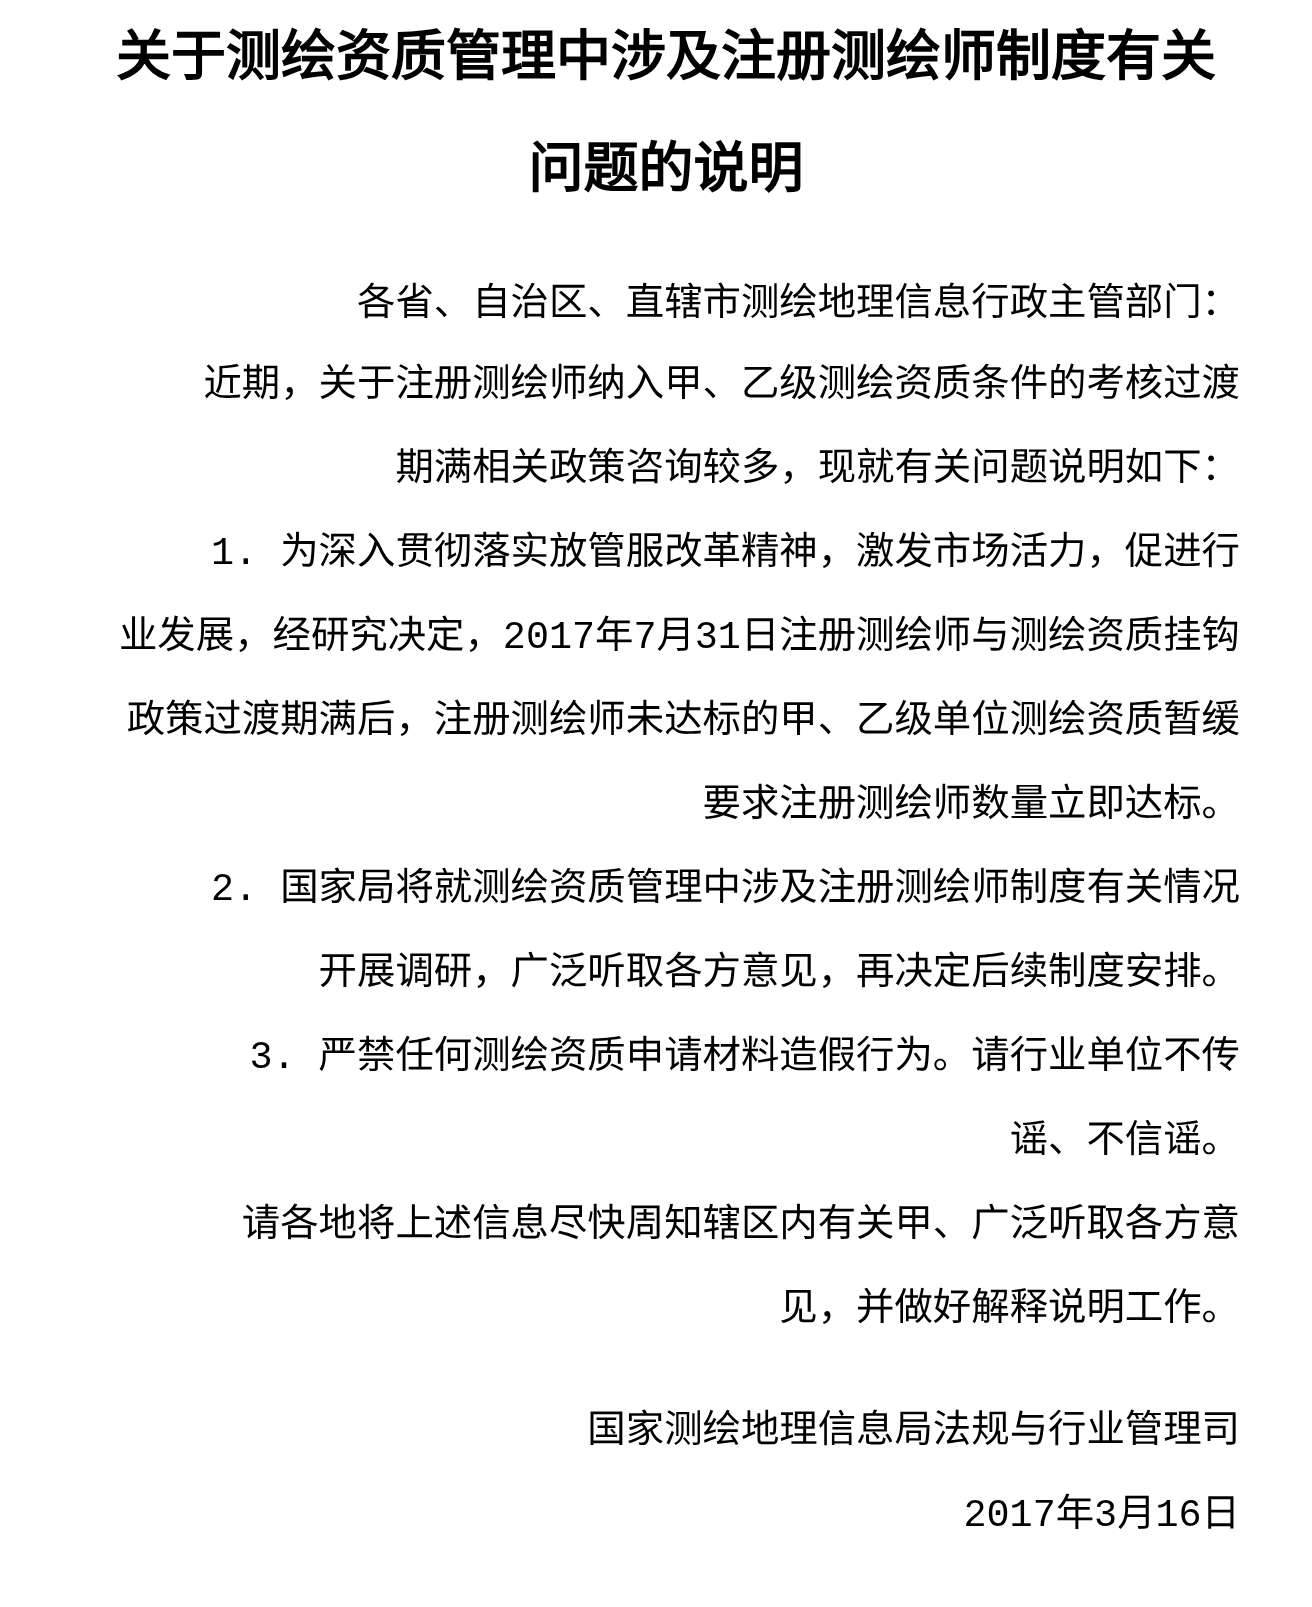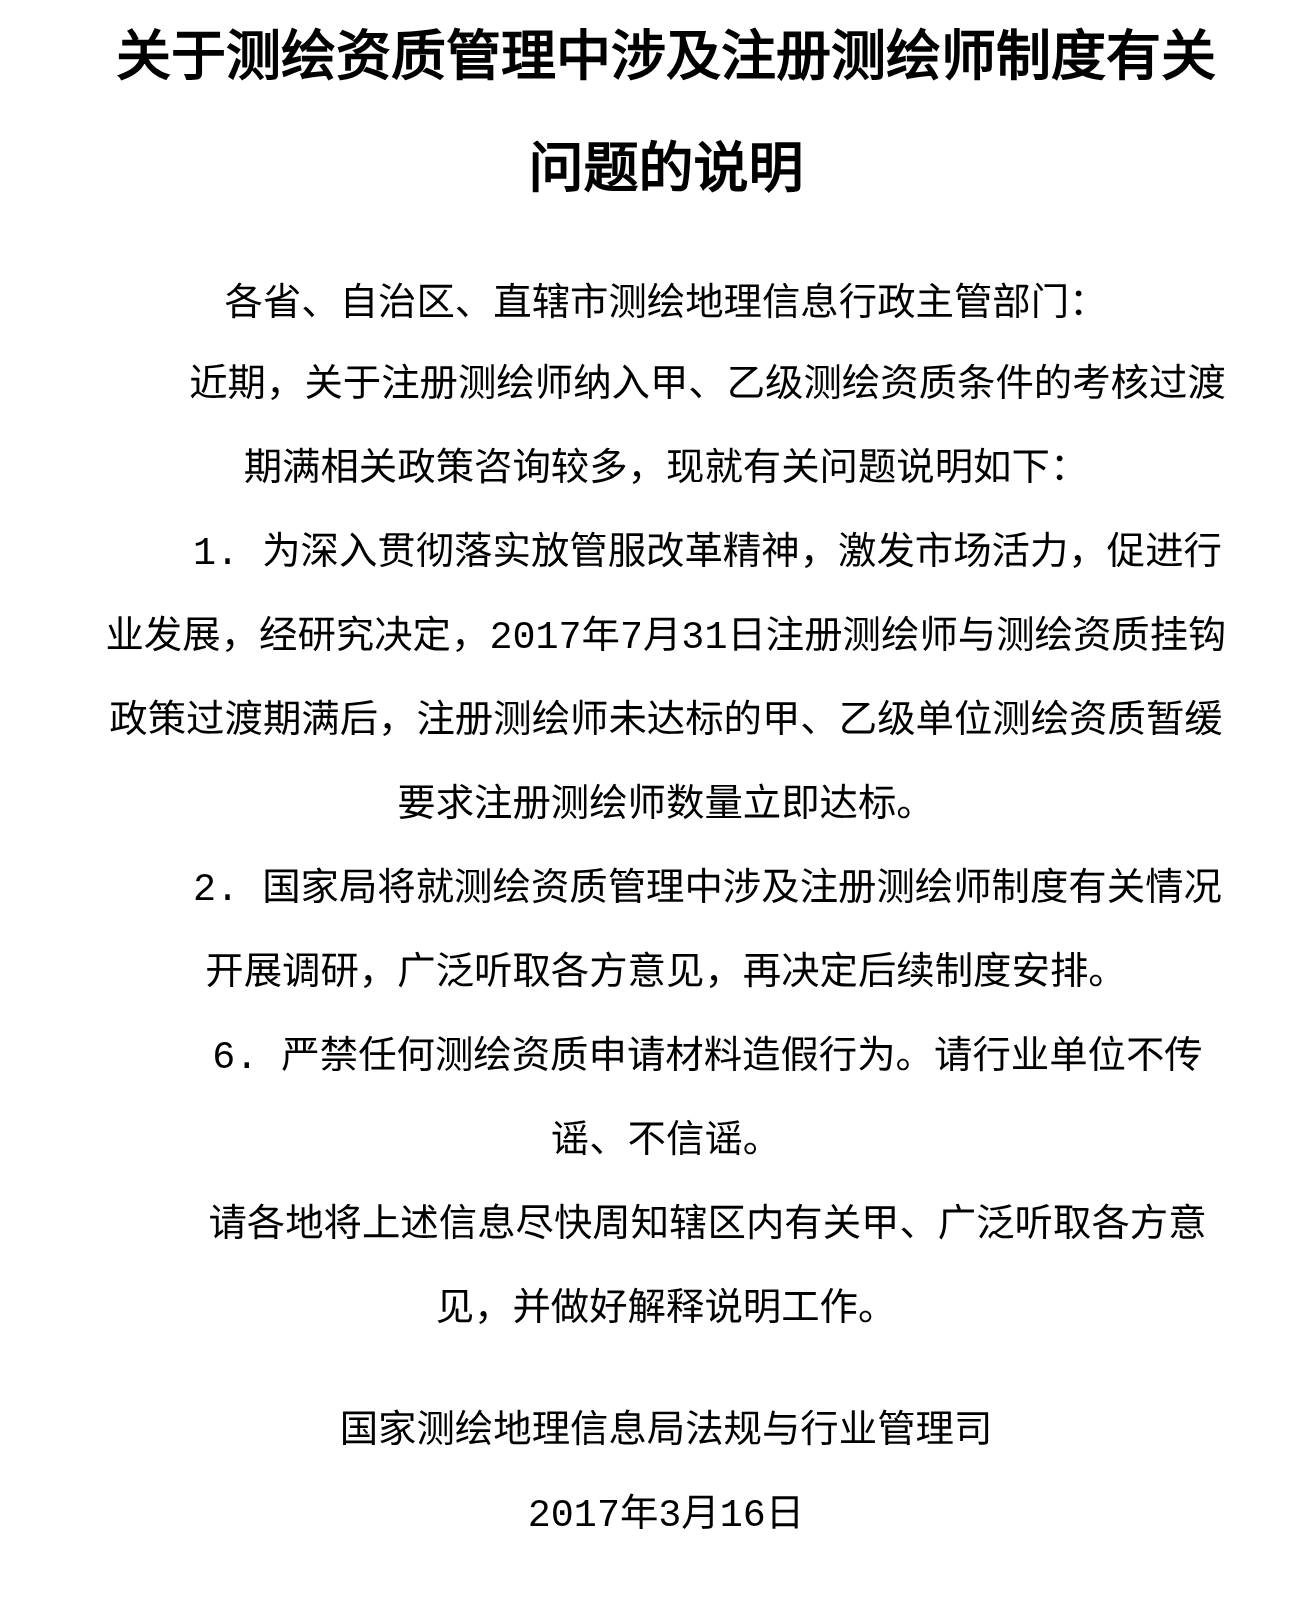--- a/index.html
+++ b/index.html
@@ -28,21 +28,21 @@
     font-weight: 700;
     text-align: center;
     letter-spacing: 0;
   }
   .doc-body p {
     margin: 0;
     padding: 0;
     font-size: 38.4px;
     line-height: 84px;
     font-weight: 400;
-    text-align: center;
+    text-align: right;
   }
   .salutation {
     text-indent: 0;
   }
   .para {
     text-indent: 83px;
     font-family: Liberation Mono, monospace;
   }
   .signature {
     margin-top: 38px !important;
@@ -62,21 +62,21 @@
 
   <div class="doc-body">
     <p class="salutation">各省、自治区、直辖市测绘地理信息行政主管部门：</p>
 
     <p class="para">近期，关于注册测绘师纳入甲、乙级测绘资质条件的考核过渡期满相关政策咨询较多，现就有关问题说明如下：</p>
 
     <p class="para">1. 为深入贯彻落实放管服改革精神，激发市场活力，促进行业发展，经研究决定，2017年7月31日注册测绘师与测绘资质挂钩政策过渡期满后，注册测绘师未达标的甲、乙级单位测绘资质暂缓要求注册测绘师数量立即达标。</p>
 
     <p class="para">2. 国家局将就测绘资质管理中涉及注册测绘师制度有关情况开展调研，广泛听取各方意见，再决定后续制度安排。</p>
 
-    <p class="para">6. 严禁任何测绘资质申请材料造假行为。请行业单位不传谣、不信谣。</p>
+    <p class="para">3. 严禁任何测绘资质申请材料造假行为。请行业单位不传谣、不信谣。</p>
 
     <p class="para">请各地将上述信息尽快周知辖区内有关甲、广泛听取各方意见，并做好解释说明工作。</p>
 
     <p class="para signature">国家测绘地理信息局法规与行业管理司</p>
 
     <p class="para doc-date">2017年3月16日</p>
   </div>
 </div>
 
 </body></html>

